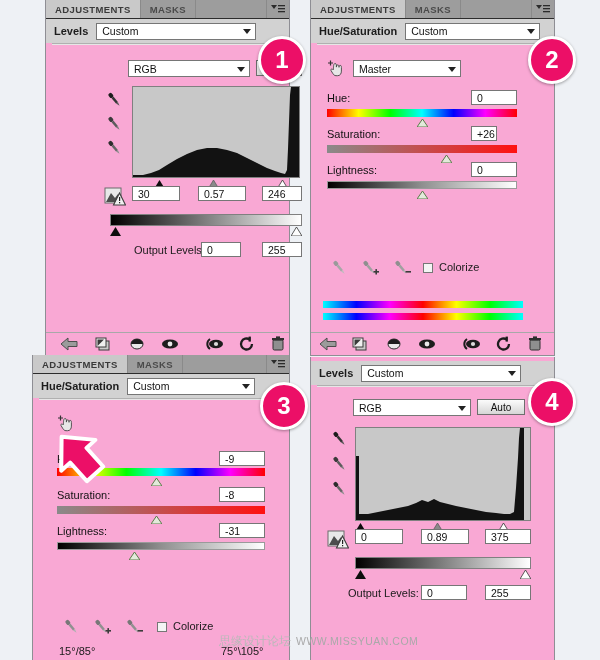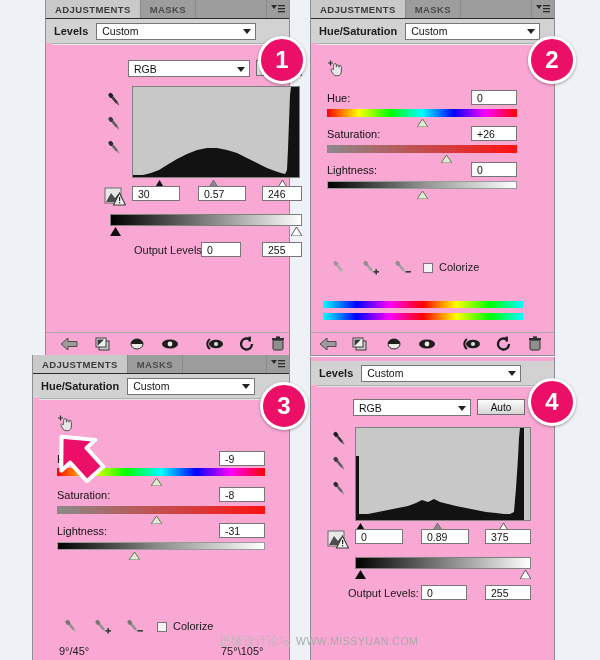--- a/index.html
+++ b/index.html
@@ -260,32 +260,36 @@
     </div>
   </div>
   <div class="sep"></div>
 
   <span style="position:absolute;left:14px;top:56px;">
     <svg width="22" height="22" viewBox="0 0 22 22">
       <path d="M5.5 9.5 L5.5 4.5 M3 7 L8 7" stroke="#333" stroke-width="1.2" fill="none"></path>
       <path d="M8.5 13.5 c0-3 0-6 1.6-6 c1.6 0 1.3 2.4 1.3 3.6 c0-1.2 .2-2.2 1.4-2.2 c1.1 0 1.2 1.3 1.2 2.4 c0-1 .3-1.9 1.3-1.9 c1 0 1.1 1.2 1.1 2.1 l0 3.6 c0 2.6-1.3 4.6-3.8 4.6 l-1.6 0 c-1.4 0-2.5-1-3.2-2.2 l-1.8-3 c-.5-.9 .4-1.8 1.2-1.3 Z" fill="#e7e7e7" stroke="#444" stroke-width=".9"></path>
     </svg>
   </span>
+  <div class="select" style="position:absolute;left:42px;top:60px;width:108px;">
+    <span>Master</span>
+    <span class="car"></span>
+  </div>
 
   <span class="slab" style="position:absolute;left:16px;top:92px;">Hue:</span>
   <div class="num" style="position:absolute;left:160px;top:90px;width:46px;">0</div>
   <div class="srail" style="position:absolute;left:16px;top:109px;width:190px;
        background:linear-gradient(to right,#ff0000,#ffff00,#00ff00,#00ffff,#0000ff,#ff00ff,#ff0000);"></div>
   <span class="shandle" style="left:106px;top:117px;">
     <svg width="11" height="8" viewBox="0 0 11 8">
         <polygon points="5.5,0 11,8 0,8" fill="#e2eada" stroke="#5c7a4a" stroke-width="1"></polygon>
       </svg></span>
 
   <span class="slab" style="position:absolute;left:16px;top:128px;">Saturation:</span>
-  <div class="num" style="position:absolute;left:160px;top:126px;width:46px;text-align:center;">+26</div>
+  <div class="num" style="position:absolute;left:160px;top:126px;width:26px;text-align:center;">+26</div>
   <div class="srail" style="position:absolute;left:16px;top:145px;width:190px;
        background:linear-gradient(to right,#8a8a8a,#ff1111);"></div>
   <span class="shandle" style="left:130px;top:153px;">
     <svg width="11" height="8" viewBox="0 0 11 8">
         <polygon points="5.5,0 11,8 0,8" fill="#e2eada" stroke="#5c7a4a" stroke-width="1"></polygon>
       </svg></span>
 
   <span class="slab" style="position:absolute;left:16px;top:164px;">Lightness:</span>
   <div class="num" style="position:absolute;left:160px;top:162px;width:46px;">0</div>
   <div class="srail" style="position:absolute;left:16px;top:181px;width:190px;
@@ -457,21 +461,21 @@
           <rect x="8.5" y="2" width="4" height="5" rx="1.6" fill="#777"></rect>
           <rect x="9.3" y="7" width="2.4" height="7" fill="#909090"></rect>
           <polygon points="9.3,14 11.7,14 10.5,18" fill="#b0b0b0"></polygon>
         </g>
         <rect x="14.5" y="13" width="5.5" height="1.6" fill="#3b3b3b"></rect>
       </svg></span>
 
   <span class="chk" style="position:absolute;left:124px;top:267px;"></span>
   <span style="position:absolute;left:140px;top:265px;font-size:11px;">Colorize</span>
 
-  <span class="angle" style="left:26px;top:290px;">9°/45°</span>
+  <span class="angle" style="left:26px;top:290px;">15°/85°</span>
   <span class="angle" style="left:188px;top:290px;">75°\105°</span>
 </div>
 
 <span class="arrow" style="left:50px;top:428px;">
   <svg width="58" height="56" viewBox="0 0 58 56">
     <g transform="rotate(-42 29 28)">
       <polygon points="29,2 52,27 40,27 40,52 18,52 18,27 6,27" fill="#ec0f67" stroke="#ffffff" stroke-width="4" stroke-linejoin="round"></polygon>
     </g>
   </svg>
 </span>

